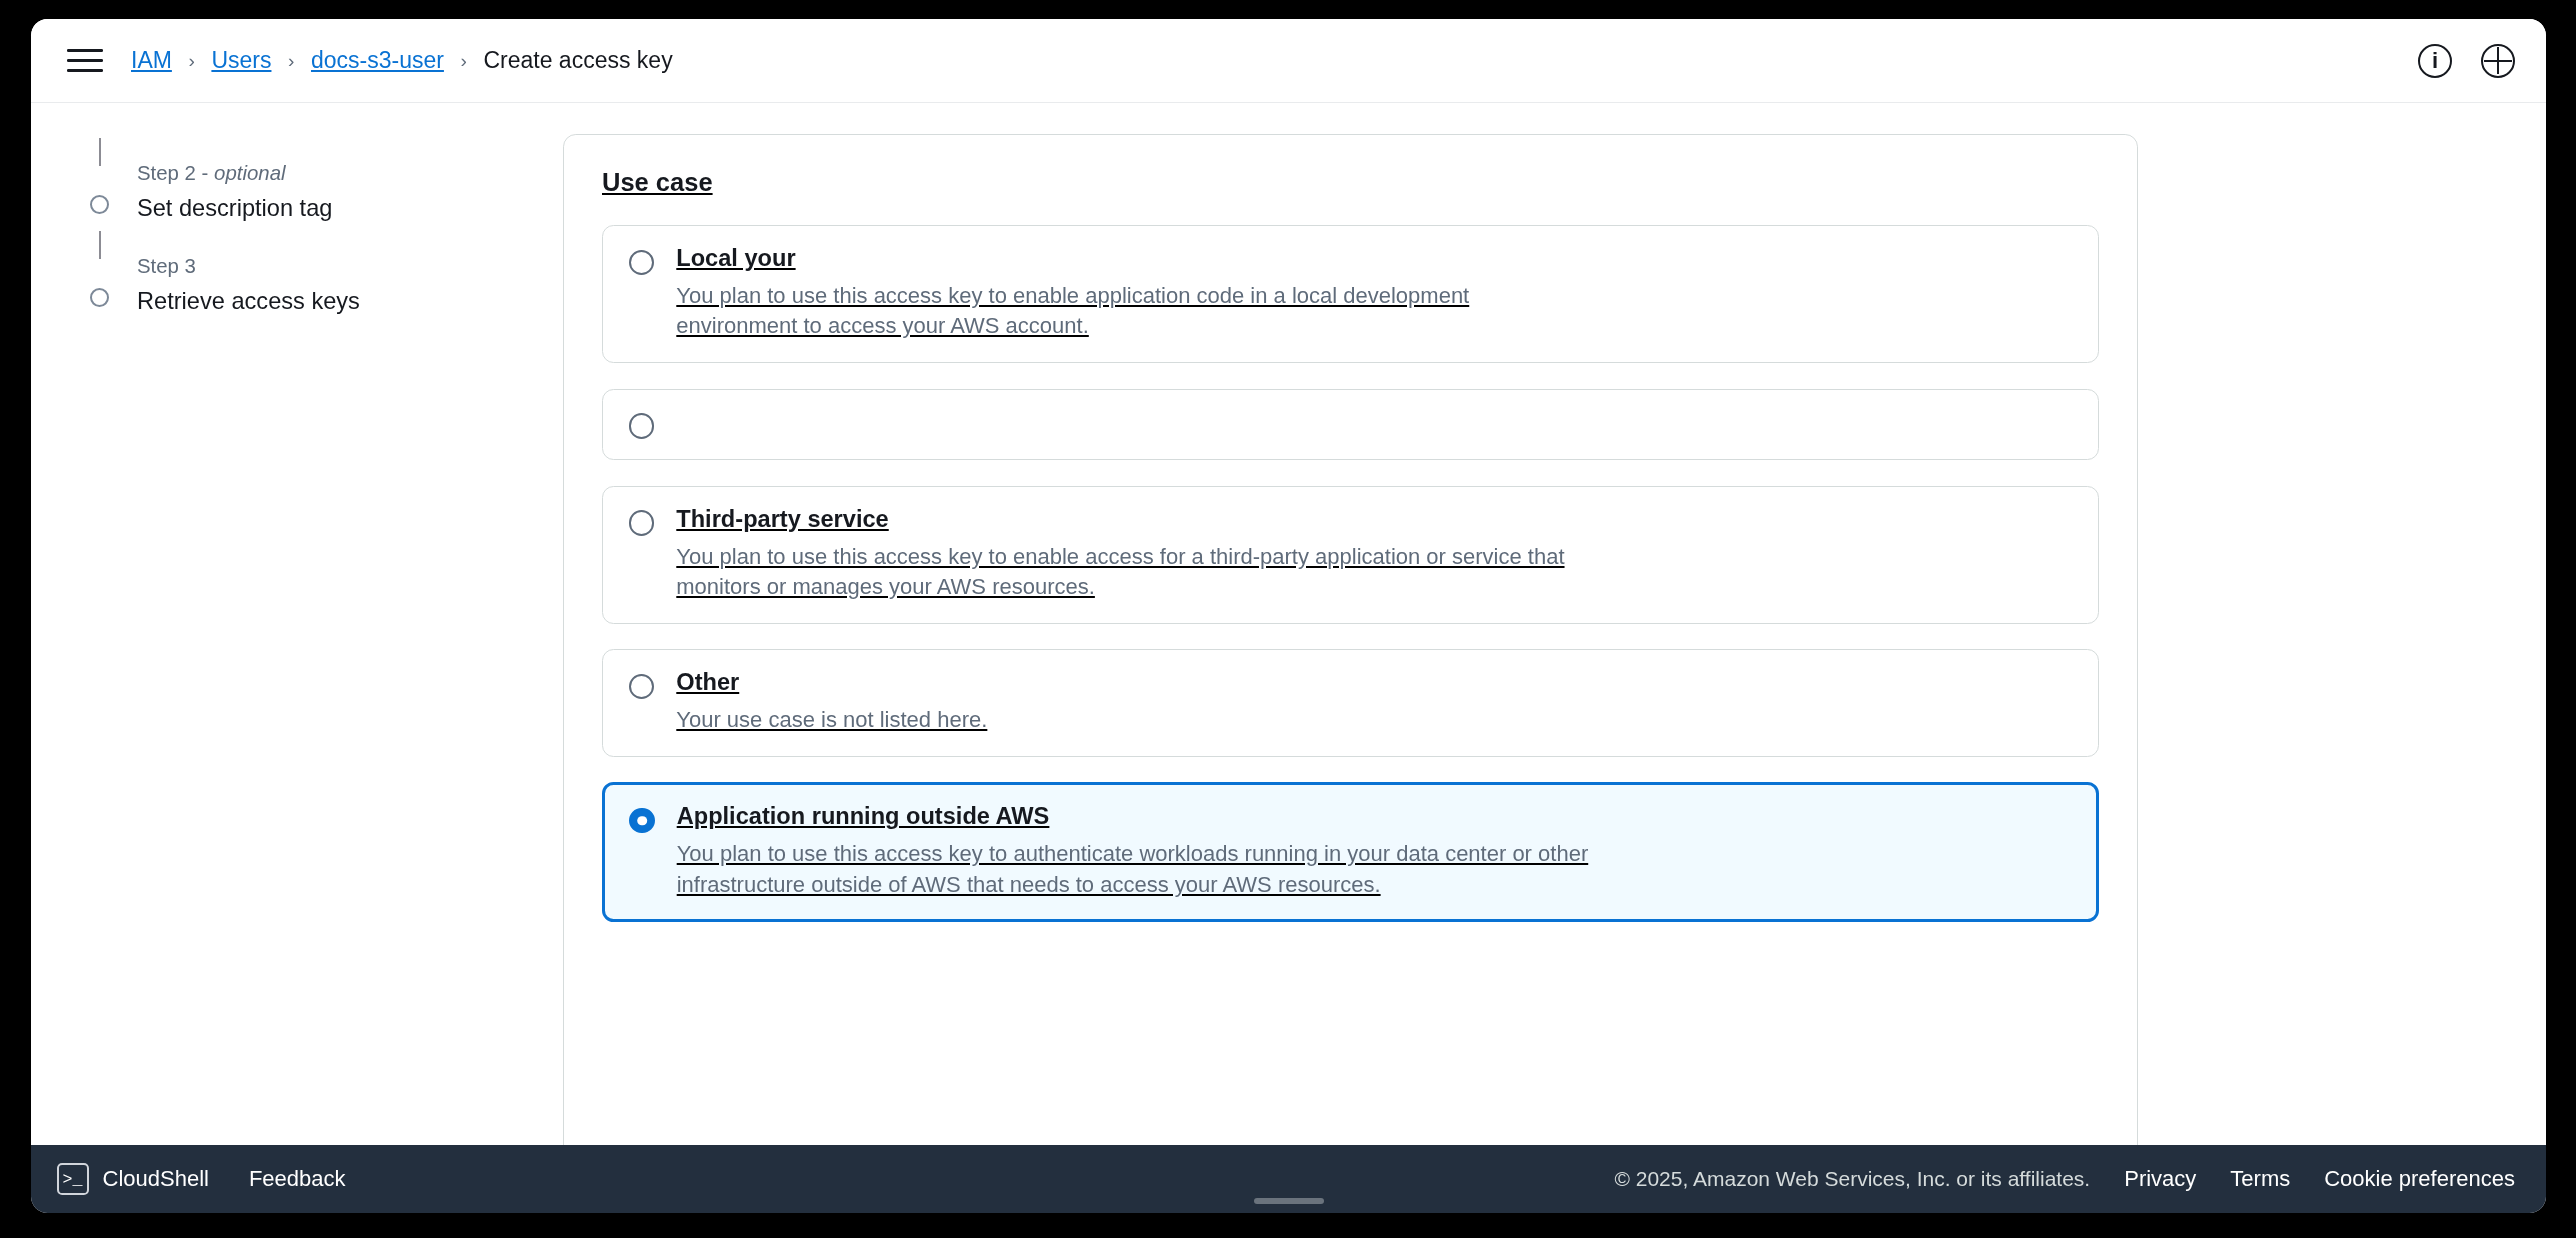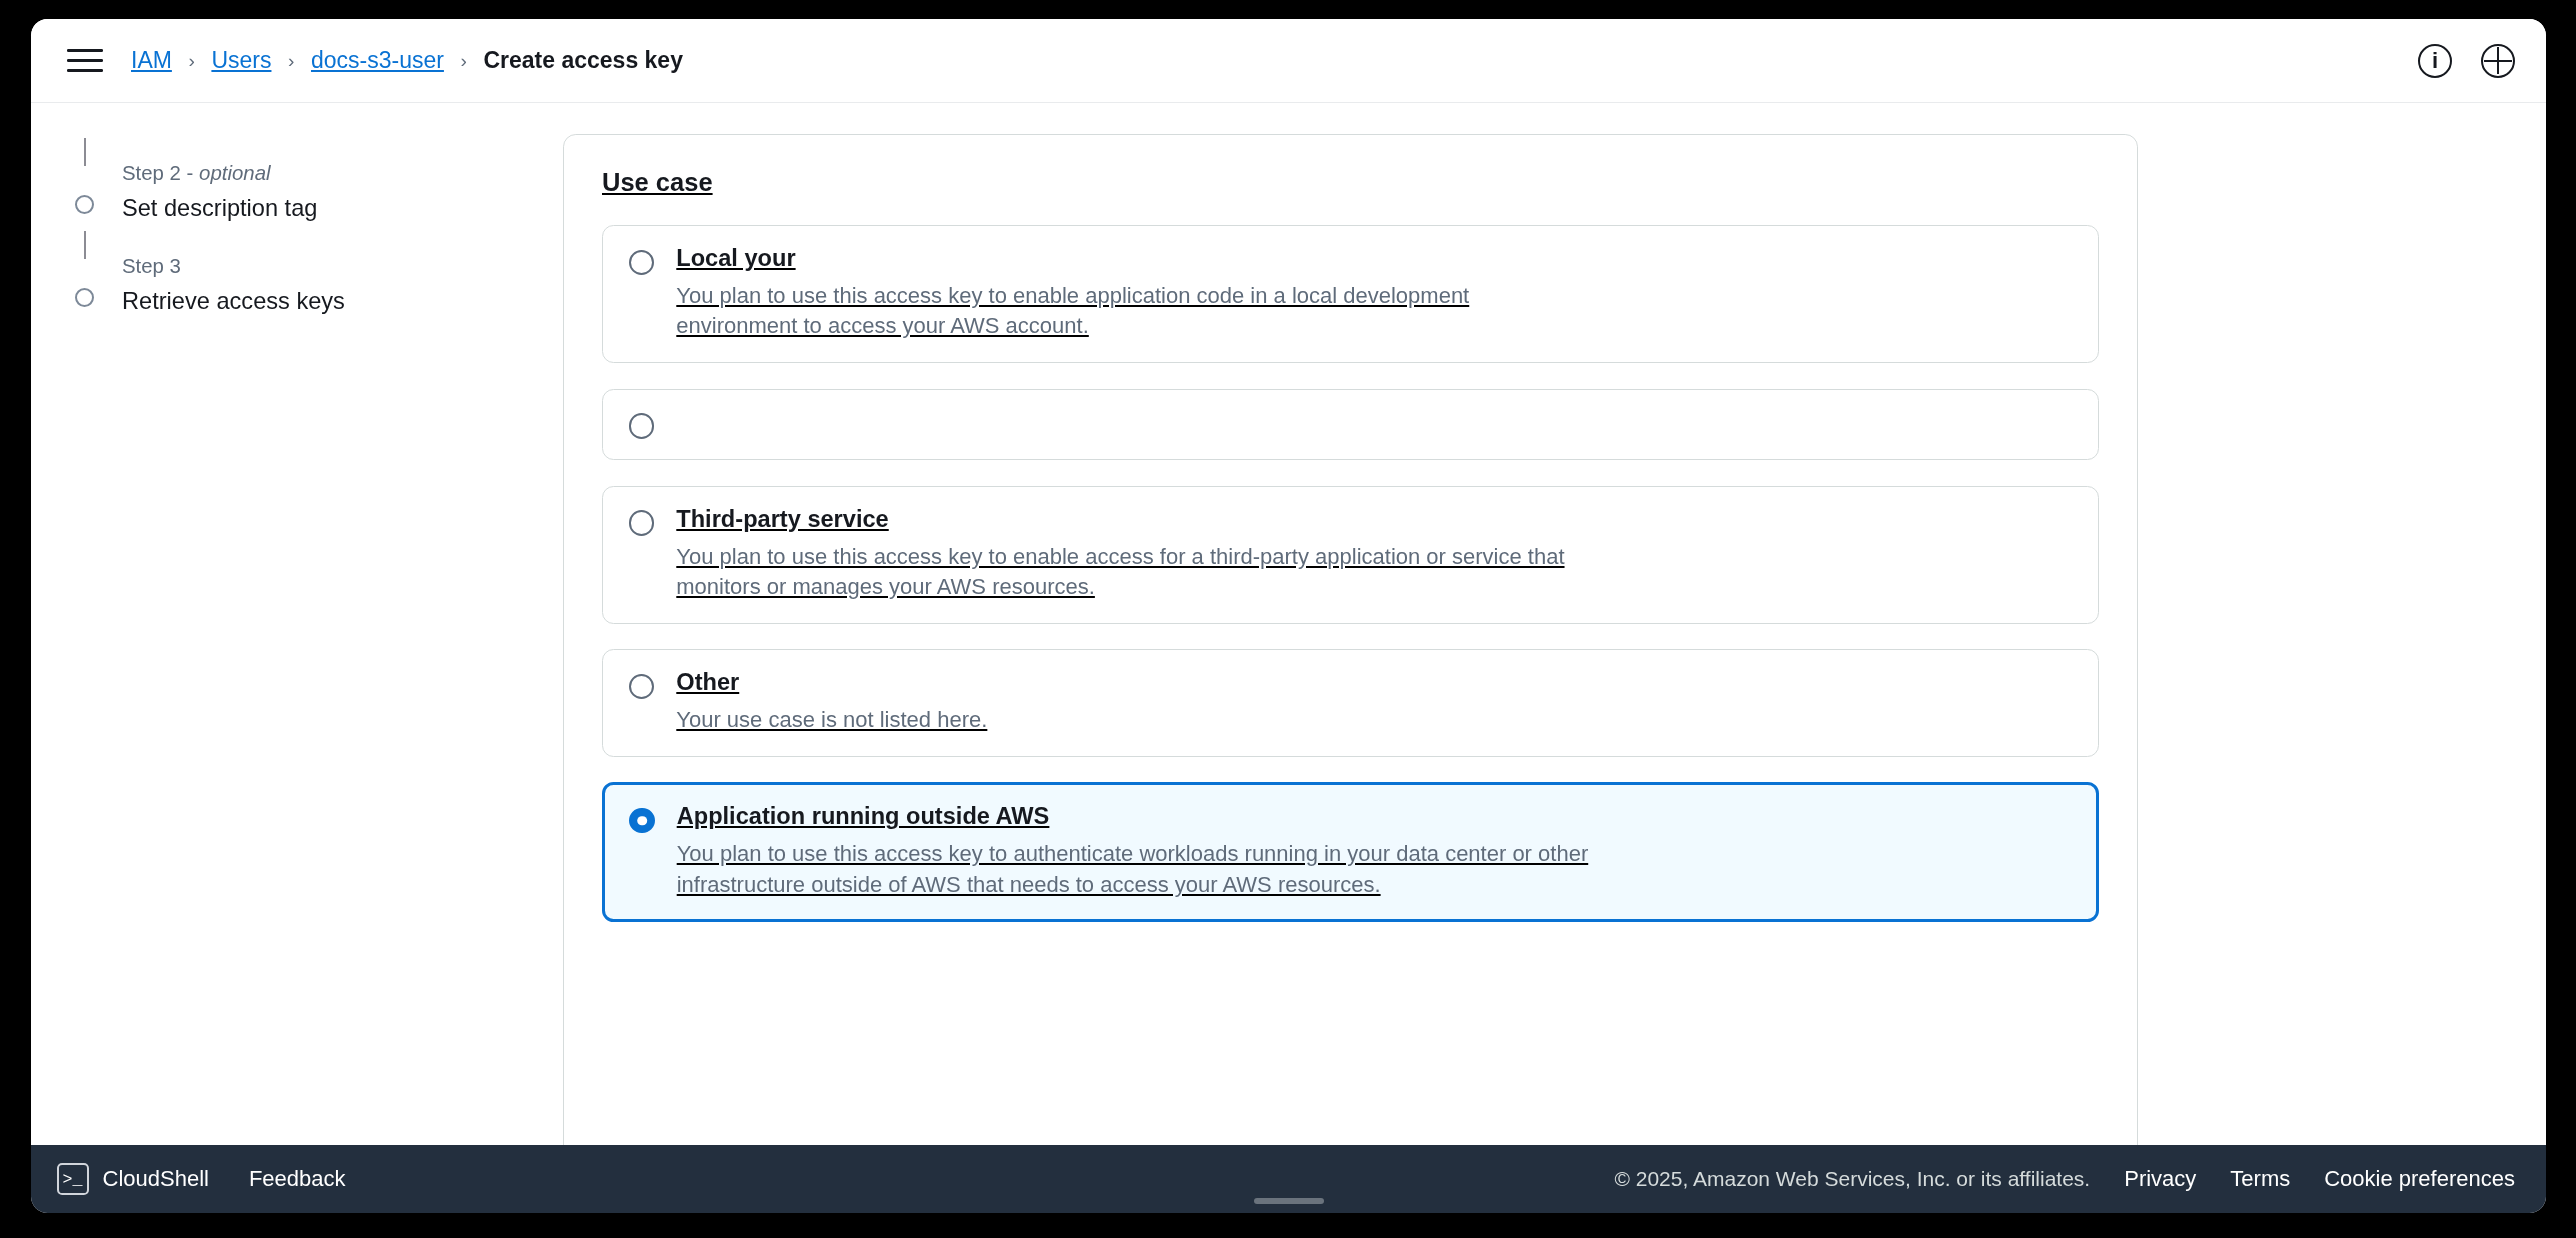--- a/index.html
+++ b/index.html
@@ -54,21 +54,21 @@
     gap: 0;
   }
   .crumb-link {
     color: #0972d3;
     text-decoration: underline;
     cursor: pointer;
     white-space: nowrap;
   }
   .crumb-current {
     color: #16191f;
-    font-weight: bold;
+    font-weight: normal;
     white-space: nowrap;
   }
   .crumb-sep {
     color: #5f6b7a;
     margin: 0 16.6px;
     font-size: 19px;
   }
   .topbar-right {
     margin-left: auto;
     display: flex;
@@ -108,21 +108,21 @@
     flex: 1 1 auto;
     display: flex;
     background: #ffffff;
     overflow: hidden;
   }
 
   
   .wizard {
     width: 523px;
     flex: 0 0 523px;
-    padding: 59px 0 0 36px;
+    padding: 59px 0 0 51px;
     background: #ffffff;
   }
   .wiz-step {
     position: relative;
     padding-left: 55px;
     margin-bottom: 0;
   }
   .wiz-step .connector {
     position: absolute;
     left: 17px;

